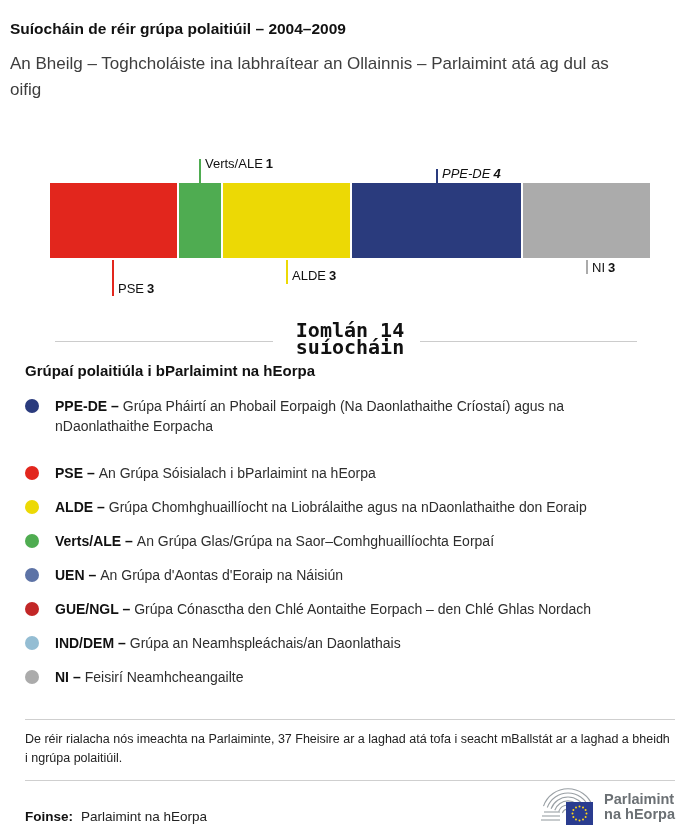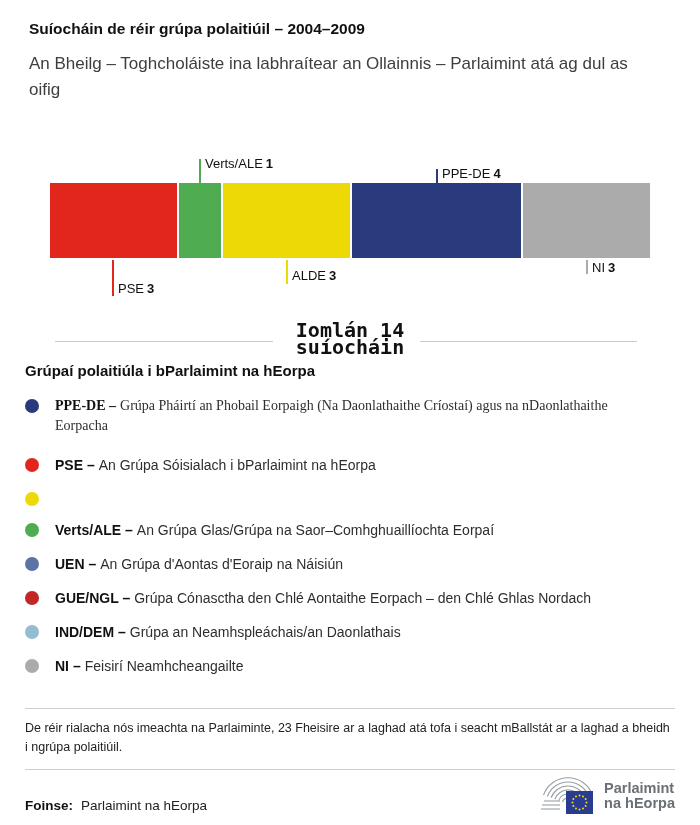--- a/index.html
+++ b/index.html
@@ -2,21 +2,21 @@
 <html><head>
 <meta charset="utf-8">
 <style>
   html,body{margin:0;padding:0;}
   body{
     width:700px;height:825px;background:#ffffff;
     font-family:"Liberation Sans", sans-serif;color:#1a1a1a;
     position:relative;overflow:hidden;
   }
   
-  .hdr{padding:20px 25px 0 29px;}
+  .hdr{padding:20px 25px 0 10px;}
   .title{font-size:15.5px;font-weight:bold;color:#111;margin:0;}
   .subtitle{margin:13px 0 0 0;font-size:17px;line-height:26px;color:#3e3e3e;max-width:634px;}
 
   
   .chart{position:relative;height:170px;margin-top:45px;}
   .bar{position:absolute;left:50px;top:35px;width:600px;height:75px;display:flex;gap:2px;}
   .seg{height:75px;}
   .tick{position:absolute;width:2px;}
   .co-label{position:absolute;font-size:13px;color:#111;white-space:nowrap;line-height:16px;}
   .co-val{font-weight:bold;margin-left:3px;}
@@ -26,21 +26,21 @@
   .rule{position:absolute;top:23px;height:1px;background:#cccccc;}
   .rule.left{left:55px;width:218px;}
   .rule.right{left:420px;width:217px;}
   .total-text{position:absolute;left:0;right:0;top:4px;text-align:center;
     font-family:"DejaVu Sans Mono", monospace;font-weight:bold;font-size:20px;line-height:17px;color:#111;}
 
   
   .lg-heading{margin:0 0 15px 25px;font-size:15px;font-weight:bold;color:#111;line-height:21px;}
   .legend{padding-left:25px;}
   .lg-row{display:flex;align-items:flex-start;margin-bottom:14px;}
-  .lg-row.two-line{margin-bottom:19px;font-family:Liberation Serif, serif;}
+  .lg-row.two-line{margin-bottom:27px;}
   .lg-dot{width:14px;height:14px;border-radius:50%;flex:0 0 14px;margin-top:3px;}
   .lg-text{margin-left:16px;font-size:14px;line-height:20px;color:#2e2e2e;max-width:600px;}
   .lg-abbr{font-weight:bold;color:#111;margin-right:4px;}
 
   
   .divider{height:1px;background:#cfcfcf;margin:0 25px;}
   .div1{margin-top:32px;}
   .div2{margin-top:6px;}
   .note{margin:10px 25px 0 25px;font-size:12.5px;line-height:19px;color:#222;max-width:648px;}
   .note-box{height:44px;}
@@ -67,21 +67,21 @@
       <div class="seg" style="width: 126.857px; background: rgb(171, 171, 171);"></div>
     </div>
   <div id="callouts">
       <div class="tick" style="left: 112px; top: 112px; height: 36px; background: rgb(226, 38, 29);"></div>
       <div class="co-label" style="left: 118px; top: 133px;"><span>PSE</span><span class="co-val">3</span></div>
       <div class="tick" style="left: 199px; top: 11px; height: 24px; background: rgb(79, 172, 81);"></div>
       <div class="co-label" style="left: 205px; top: 8px;"><span>Verts/ALE</span><span class="co-val">1</span></div>
       <div class="tick" style="left: 286px; top: 112px; height: 24px; background: rgb(236, 217, 5);"></div>
       <div class="co-label" style="left: 292px; top: 120px;"><span>ALDE</span><span class="co-val">3</span></div>
       <div class="tick" style="left: 436px; top: 21px; height: 14px; background: rgb(42, 59, 125);"></div>
-      <div class="co-label" style="left: 442px; top: 18px;"><span>PPE-DE</span><span class="co-val">4</span></div>
+      <div class="co-label" style="left: 442px; top: 18px; font-style: italic;"><span>PPE-DE</span><span class="co-val">4</span></div>
       <div class="tick" style="left: 586px; top: 112px; height: 14px; background: rgb(171, 171, 171);"></div>
       <div class="co-label" style="left: 592px; top: 112px;"><span>NI</span><span class="co-val">3</span></div>
     </div>
 </div>
 
 <div class="total-row">
   <div class="rule left"></div>
   <div class="rule right"></div>
   <div class="total-text">
     <div>Iomlán 14</div>
@@ -95,20 +95,21 @@
   <div class="lg-row two-line">
     <span class="lg-dot" style="background: rgb(42, 59, 125);"></span>
     <span class="lg-text"><span class="lg-abbr">PPE-DE –</span><span>Grúpa Pháirtí an Phobail Eorpaigh (Na Daonlathaithe Críostaí) agus na nDaonlathaithe Eorpacha</span></span>
   </div>
   <div class="lg-row">
     <span class="lg-dot" style="background: rgb(226, 38, 29);"></span>
     <span class="lg-text"><span class="lg-abbr">PSE –</span><span>An Grúpa Sóisialach i bParlaimint na hEorpa</span></span>
   </div>
   <div class="lg-row">
     <span class="lg-dot" style="background: rgb(236, 217, 5);"></span>
+    <span class="lg-text"><span class="lg-abbr">ALDE –</span><span>Grúpa Chomhghuaillíocht na Liobrálaithe agus na nDaonlathaithe don Eoraip</span></span>
   </div>
   <div class="lg-row">
     <span class="lg-dot" style="background: rgb(79, 172, 81);"></span>
     <span class="lg-text"><span class="lg-abbr">Verts/ALE –</span><span>An Grúpa Glas/Grúpa na Saor–Comhghuaillíochta Eorpaí</span></span>
   </div>
   <div class="lg-row">
     <span class="lg-dot" style="background: rgb(93, 115, 166);"></span>
     <span class="lg-text"><span class="lg-abbr">UEN –</span><span>An Grúpa d'Aontas d'Eoraip na Náisiún</span></span>
   </div>
   <div class="lg-row">
@@ -120,21 +121,21 @@
     <span class="lg-text"><span class="lg-abbr">IND/DEM –</span><span>Grúpa an Neamhspleáchais/an Daonlathais</span></span>
   </div>
   <div class="lg-row">
     <span class="lg-dot" style="background: rgb(171, 171, 171);"></span>
     <span class="lg-text"><span class="lg-abbr">NI –</span><span>Feisirí Neamhcheangailte</span></span>
   </div>
 </div>
 
 <div class="divider div1"></div>
 <div class="note-box">
-    <p class="note">De réir rialacha nós imeachta na Parlaiminte, 23 Fheisire ar a laghad atá tofa i seacht mBallstát ar a laghad a bheidh i ngrúpa polaitiúil.</p>
+    <p class="note">De réir rialacha nós imeachta na Parlaiminte, 37 Fheisire ar a laghad atá tofa i seacht mBallstát ar a laghad a bheidh i ngrúpa polaitiúil.</p>
   </div>
 <div class="divider div2"></div>
 
 <div class="footer-row">
   <div class="source">
     <b>Foinse:</b><span>Parlaimint na hEorpa</span>
   </div>
   <div class="logo">
     <svg width="70" height="40" viewBox="0 0 70 40">
       <g stroke="#9aa0a5" stroke-width="1.1" fill="none">

